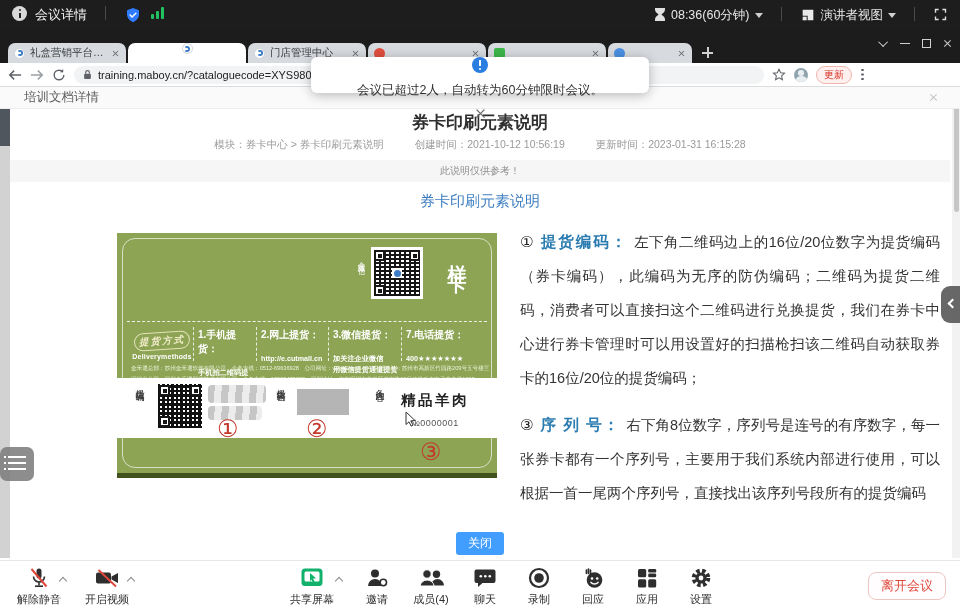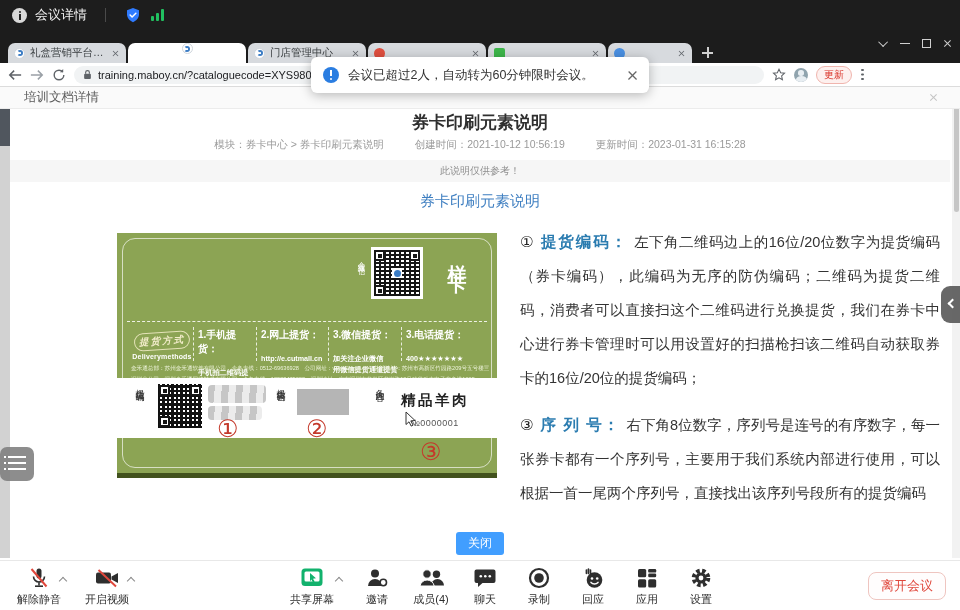--- a/index.html
+++ b/index.html
@@ -11,21 +11,21 @@
   .x-icon { position:relative; display:inline-block; width:9px; height:9px; color:#5f6368; }
   .x-icon::before,.x-icon::after { content:""; position:absolute; left:0; top:4px; width:9px; height:1.2px; background:currentColor; }
   .x-icon::before { transform:rotate(45deg); } .x-icon::after { transform:rotate(-45deg); }
   .chev-up { display:inline-block; width:6px; height:6px; border-left:1.4px solid #8a8a8a; border-top:1.4px solid #8a8a8a; transform:rotate(45deg); }
   .caret-dn { display:inline-block; width:0; height:0; border:4px solid transparent; border-top:5px solid #cfcfcf; margin-top:5px; }
   .vdiv { display:inline-block; width:1px; height:14px; background:#4a4a4a; margin:0 10px; }
   .vert { writing-mode:vertical-rl; text-orientation:upright; }
 
   
   .mtg-top { position:absolute; top:0; left:0; width:960px; height:30px; background:#1d1d1d; display:flex; align-items:center; justify-content:space-between; padding:0 12px; z-index:50; }
-  .mt-left,.mt-right { display:flex; align-items:center; gap:8px; }
+  .mt-left,.mt-right { display:flex; gap:8px; }
   .mt-label { color:#f0f0f0; font-size:13px; }
   .mt-timer,.mt-view { color:#e8e8e8; font-size:12.5px; display:flex; align-items:center; gap:5px; }
   .info-i { position:relative; width:15px; height:15px; border-radius:50%; background:#d9d9d9; }
   .info-i::before { content:""; position:absolute; left:6.5px; top:3px; width:2px; height:2px; background:#222; border-radius:50%; }
   .info-i::after { content:""; position:absolute; left:6.5px; top:6.5px; width:2px; height:5.5px; background:#222; }
 
   
   .tabstrip { position:absolute; top:30px; left:0; width:960px; height:33px; background:#1c1c1c; z-index:10; }
   .tab { position:absolute; bottom:0; height:20px; border-radius:7px 7px 0 0; background:#d7dade; display:flex; align-items:center; padding:0 6px; gap:5px; }
   .tab.active { background:#fff; }
@@ -49,21 +49,21 @@
   .omnibox { flex:0 0 690px; height:18px; background:#f1f3f4; border-radius:10px; display:flex; align-items:center; padding:0 9px; gap:6px; }
   .url-text { font-size:11px; color:#202124; white-space:nowrap; }
   .update-pill { font-size:10px; color:#d93025; border:1px solid #f0b5ae; background:#fdf0ee; border-radius:9px; padding:1px 7px; }
   .kebab { position:relative; width:4px; height:14px; }
   .kebab::before { content:""; position:absolute; left:1px; top:1px; width:2.5px; height:2.5px; border-radius:50%; background:#5f6368; box-shadow:0 4.5px 0 #5f6368, 0 9px 0 #5f6368; }
   .avatar { width:14px; height:14px; border-radius:50%; background:#90a4ae; position:relative; overflow:hidden; }
   .avatar::before { content:""; position:absolute; left:4.2px; top:2.5px; width:5.5px; height:5.5px; border-radius:50%; background:#e8eef2; }
   .avatar::after { content:""; position:absolute; left:1.5px; top:8.8px; width:11px; height:7px; border-radius:50%; background:#e8eef2; }
 
   
-  .notif { position:absolute; top:57px; left:311px; width:338px; height:36px; background:#fff; border-radius:6px; box-shadow:0 2px 12px rgba(0,0,0,.28); display:flex; align-items:center; padding:0 12px; gap:9px; z-index:60; }
+  .notif { position:absolute; top:57px; left:311px; width:338px; height:36px; background:#fff; border-radius:6px; box-shadow:0 2px 12px rgba(0,0,0,.28); display:flex; align-items:center; padding:0 12px; gap:9px; z-index:60;flex-direction:column; }
   .notif-i { position:relative; width:16px; height:16px; border-radius:50%; background:#2a7de1; flex:none; }
   .notif-i::before { content:""; position:absolute; left:7px; top:3.2px; width:2.2px; height:6px; background:#fff; }
   .notif-i::after { content:""; position:absolute; left:7px; top:10.6px; width:2.2px; height:2.2px; background:#fff; border-radius:50%; }
   .notif-text { font-size:12.5px; color:#333; white-space:nowrap; flex:1; }
   .notif .x-icon { transform:scale(1.25); color:#666; }
 
   
   .page-header { position:absolute; top:87px; left:0; width:960px; height:22px; background:#fafafa; border-bottom:1px solid #ececec; display:flex; align-items:center; justify-content:space-between; padding:0 22px 0 24px; z-index:5; }
   .page-header span.t { font-size:12.5px; color:#5a5a5a; }
   .page-header .x-icon { color:#c3c3c3; }
@@ -148,20 +148,42 @@
       <svg width="18" height="18" viewBox="0 0 24 24">
           <path d="M12 2.5l8 3v5.5c0 5-3.4 8.6-8 10.5-4.6-1.9-8-5.5-8-10.5V5.5z" fill="#2f7bff"></path>
           <path d="M8.2 12l2.6 2.6 5-5" fill="none" stroke="#fff" stroke-width="2" stroke-linecap="round" stroke-linejoin="round"></path>
         </svg>
       <svg width="16" height="14" viewBox="0 0 16 14">
           <rect x="1" y="8" width="3" height="5" rx="1" fill="#21c060"></rect>
           <rect x="6" y="5" width="3" height="8" rx="1" fill="#21c060"></rect>
           <rect x="11" y="1" width="3" height="12" rx="1" fill="#21c060"></rect>
         </svg>
     </div>
+    <div class="mt-right">
+      <span class="mt-timer">
+        <svg width="12" height="14" viewBox="0 0 12 14">
+            <path d="M1 0h10v1.5c0 2.6-2.2 3.9-3.6 5 1.4 1.1 3.6 2.4 3.6 5V13H1v-1.5c0-2.6 2.2-3.9 3.6-5C3.2 5.4 1 4.1 1 1.5z" fill="#e0e0e0"></path>
+          </svg>
+        <span>08:36(60分钟)</span>
+        <span class="caret-dn"></span>
+      </span>
+      <span class="vdiv"></span>
+      <span class="mt-view">
+        <svg width="16" height="16" viewBox="0 0 24 24">
+            <path d="M4 4h16v16H11.5v-7H4z" fill="#e8e8e8"></path>
+            <rect x="4" y="14.5" width="6" height="5.5" fill="#e8e8e8"></rect>
+          </svg>
+        <span>演讲者视图</span>
+        <span class="caret-dn"></span>
+      </span>
+      <span class="vdiv"></span>
+      <svg width="15" height="15" viewBox="0 0 24 24">
+          <path d="M4 9V4h5M15 4h5v5M20 15v5h-5M9 20H4v-5" fill="none" stroke="#e0e0e0" stroke-width="2.2"></path>
+        </svg>
+    </div>
   </header>
 
   <div class="tabstrip">
     <div class="tab" style="left:8px; width:118px;">
       <span class="fav fav-logo"></span>
       <span class="tab-label">礼盒营销平台管理中心</span>
       <span class="x-icon"></span>
     </div>
     <div class="tab active" style="left:128px; width:118px;flex-direction:column;">
       <span class="fav fav-logo"></span>
@@ -290,21 +312,21 @@
     <div class="mcol" style="left:144px;width:66px">
       <div class="mt">2.网上提货：</div>
         <div class="md">http://e.cutmall.cn</div>
     </div>
     <div class="mcol" style="left:216px;width:67px">
       <div class="mt">3.微信提货：</div>
         <div class="md">加关注企业微信
 用微信提货通道提货</div>
     </div>
     <div class="mcol" style="left:289px;width:70px">
-      <div class="mt">3.电话提货：</div>
+      <div class="mt">7.电话提货：</div>
         <div class="md">400★★★★★★★</div>
     </div>
 
     <div class="card-footer">
       <div>金禾通总部：苏州金禾通软件有限公司　企务专线：0512-69636928　公司网址：www.2wma.cn　总部地址：苏州市高新区竹园路209号五号楼三楼</div>
       <div>深圳分公司：深圳金禾通网络技术有限公司　企务专线：18923475028　深圳地址：广东深圳市龙岗区龙岗路10号硅谷动力电子商务港1205</div>
     </div>
 
     <div class="white-panel">
       <span class="wp-label vert" style="left:16px;top:4px">提货编码</span>

